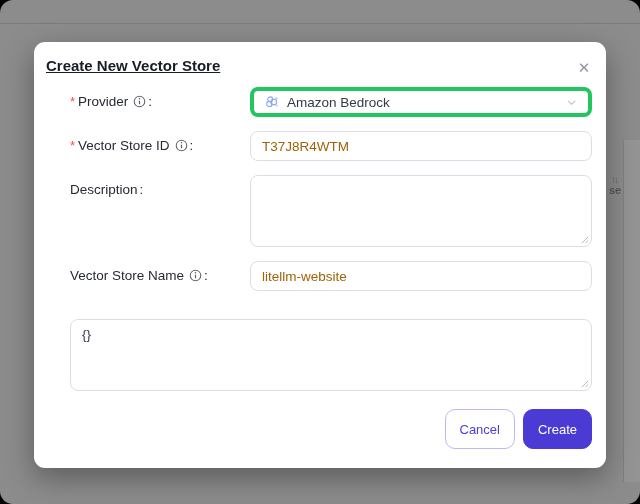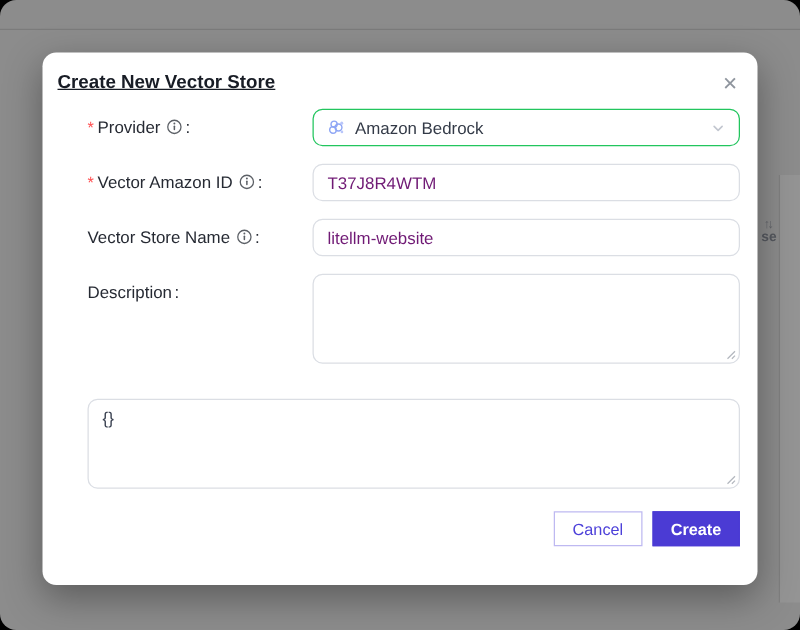--- a/index.html
+++ b/index.html
@@ -37,47 +37,47 @@
     flex:0 0 180px;width:180px;box-sizing:border-box;padding-top:7px;
     font-size:13.5px;color:#262a33;white-space:nowrap;
   }
   .req{color:#ff4d4f;margin-right:3px;font-size:13px;}
   .info-icon{display:inline-block;vertical-align:-2px;margin-left:5px;}
   .colon{margin-left:2px;}
   .ctl-cell{flex:1;min-width:0;position:relative;}
 
   .select-box{
     display:flex;align-items:center;height:30px;box-sizing:border-box;
-    border:1px solid #22c55e;border-radius:8px;background:#fff;padding:0 11px;cursor:pointer;
+    border:4px solid #22c55e;border-radius:8px;background:#fff;padding:0 11px;cursor:pointer;
     font-size:13.5px;color:#333a47;
   }
   .select-box .sel-text{flex:0 1 auto;}
   .select-box .chev{margin-left:auto;display:flex;}
   .provider-icon{display:flex;margin-right:8px;}
 
   .text-input{
     width:100%;height:30px;box-sizing:border-box;border:1px solid #dbdee4;border-radius:8px;
-    padding:0 11px;font-size:13.5px;color:#701a75;outline:none;background:#fff;
+    padding:0 11px;font-size:13.5px;color:#a16207;outline:none;background:#fff;
     font-family:"Liberation Sans", sans-serif;
   }
   .textarea-wrap{position:relative;}
   .text-area{
     display:block;width:100%;height:72px;box-sizing:border-box;border:1px solid #dbdee4;
     border-radius:8px;padding:7px 11px;font-size:13.5px;color:#394050;outline:none;resize:none;
     font-family:"Liberation Sans", sans-serif;background:#fff;
   }
   .resize-handle{position:absolute;right:3px;bottom:3px;cursor:nwse-resize;display:flex;}
 
   .footer{display:flex;justify-content:flex-end;gap:8px;margin-top:18px;}
   .btn{
-    height:28px;border-radius:0;font-size:13px;cursor:pointer;padding:0 14px;
+    height:40px;border-radius:10px;font-size:13px;cursor:pointer;padding:0 14px;
     font-family:"Liberation Sans", sans-serif;
   }
   .btn-cancel{background:#fff;border:1px solid #beb9f1;color:#4d41d9;font-weight:500;}
-  .btn-create{background:#4b3bd4;border:1px solid #4b3bd4;color:#fff;font-weight:700;}
+  .btn-create{background:#4b3bd4;border:1px solid #4b3bd4;color:#fff;font-weight:400;}
 </style>
 </head>
 <body>
 
 <div class="window">
   <div class="bg-header-line"></div>
   <div class="bg-band"></div>
   <div class="bg-vline"></div>
   <div class="bg-sort">↑↓</div>
   <div class="bg-se">se</div>
@@ -118,57 +118,57 @@
                 <svg width="11" height="11" viewBox="0 0 12 12">
                   <path d="M2.5 4.5 L6 8 L9.5 4.5" stroke="#c2c6cf" stroke-width="1.4" fill="none" stroke-linecap="round" stroke-linejoin="round"></path>
                 </svg>
               </span>
           </div>
         </div>
       </div>
 
       <div class="row">
         <div class="label-cell">
-          <span class="req">*</span><span>Vector Amazon ID</span><span class="info-icon"><svg width="13" height="13" viewBox="0 0 14 14">
+          <span class="req">*</span><span>Vector Store ID</span><span class="info-icon"><svg width="13" height="13" viewBox="0 0 14 14">
                 <circle cx="7" cy="7" r="5.7" fill="none" stroke="#5c6066" stroke-width="1.1"></circle>
                 <rect x="6.35" y="5.9" width="1.3" height="4.1" rx="0.65" fill="#5c6066"></rect>
                 <circle cx="7" cy="4" r="0.85" fill="#5c6066"></circle>
               </svg></span><span class="colon">:</span>
         </div>
         <div class="ctl-cell">
           <input class="text-input" type="text" value="T37J8R4WTM" style="">
-        </div>
-      </div>
-
-      <div class="row">
-        <div class="label-cell">
-          <span>Vector Store Name</span><span class="info-icon"><svg width="13" height="13" viewBox="0 0 14 14">
-                <circle cx="7" cy="7" r="5.7" fill="none" stroke="#5c6066" stroke-width="1.1"></circle>
-                <rect x="6.35" y="5.9" width="1.3" height="4.1" rx="0.65" fill="#5c6066"></rect>
-                <circle cx="7" cy="4" r="0.85" fill="#5c6066"></circle>
-              </svg></span><span class="colon">:</span>
-        </div>
-        <div class="ctl-cell">
-          <input class="text-input" type="text" value="litellm-website" style="">
         </div>
       </div>
 
       <div class="row">
         <div class="label-cell">
           <span>Description</span><span class="colon">:</span>
         </div>
         <div class="ctl-cell">
           <div class="textarea-wrap">
             <textarea class="text-area" style=""></textarea>
             <span class="resize-handle">
                 <svg width="10" height="10" viewBox="0 0 10 10">
                   <path d="M9 3 L3 9 M9 6.5 L6.5 9" stroke="#b4b8bf" stroke-width="1" fill="none"></path>
                 </svg>
               </span>
           </div>
+        </div>
+      </div>
+
+      <div class="row">
+        <div class="label-cell">
+          <span>Vector Store Name</span><span class="info-icon"><svg width="13" height="13" viewBox="0 0 14 14">
+                <circle cx="7" cy="7" r="5.7" fill="none" stroke="#5c6066" stroke-width="1.1"></circle>
+                <rect x="6.35" y="5.9" width="1.3" height="4.1" rx="0.65" fill="#5c6066"></rect>
+                <circle cx="7" cy="4" r="0.85" fill="#5c6066"></circle>
+              </svg></span><span class="colon">:</span>
+        </div>
+        <div class="ctl-cell">
+          <input class="text-input" type="text" value="litellm-website" style="">
         </div>
       </div>
 
       <div class="row">
       </div>
 
       <div class="row">
         <div class="ctl-cell">
           <div class="textarea-wrap">
             <textarea class="text-area" style="">{}</textarea>

